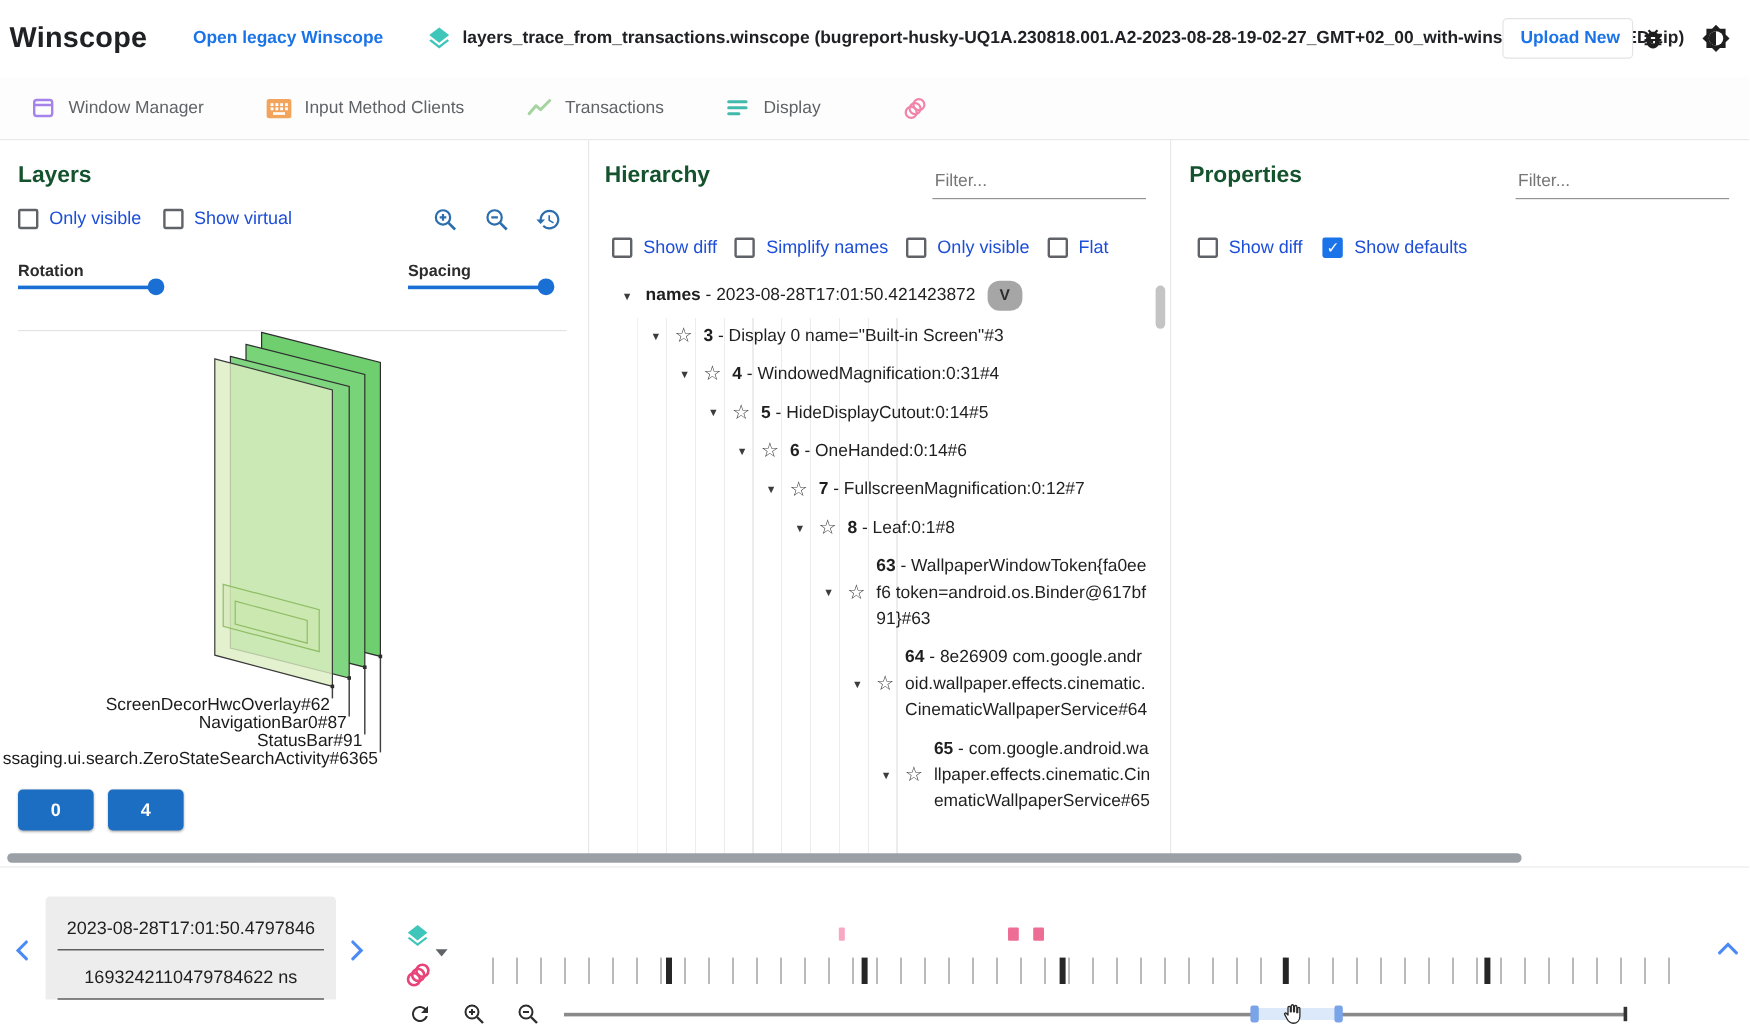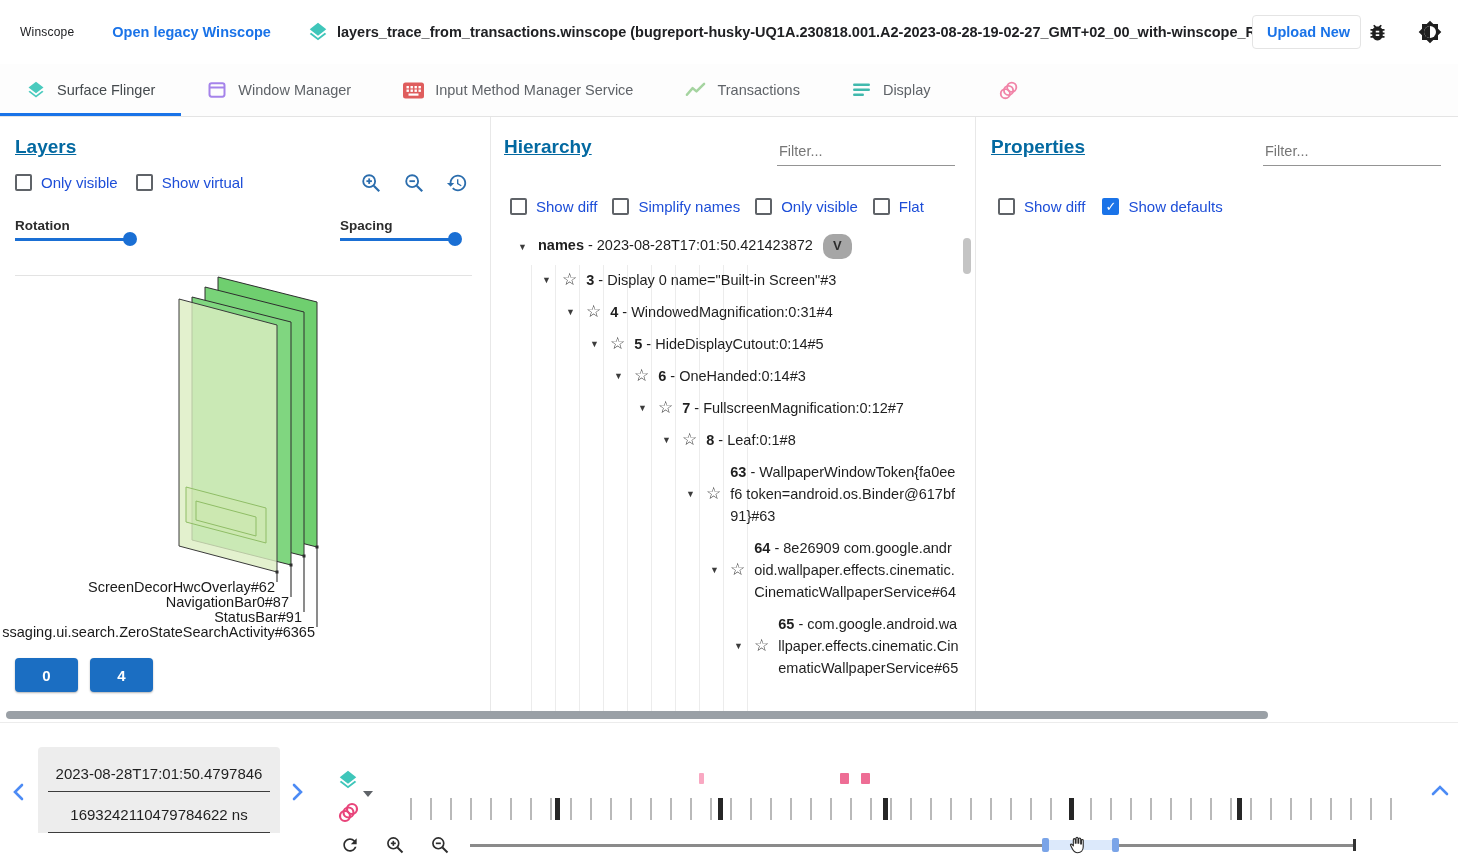--- a/index.html
+++ b/index.html
@@ -2,39 +2,39 @@
 <html><head>
 <meta charset="utf-8">
 <style>
   * { box-sizing: border-box; margin: 0; padding: 0; }
   html,body { background:#fff; }
   body { font-family: "Liberation Sans", "DejaVu Sans", sans-serif; color:#202124; }
   .app { position:relative; width:1458px; height:860px; overflow:hidden; background:#fff; }
 
   
   .header { position:absolute; top:0; left:0; width:100%; height:64px; display:flex; align-items:center; background:#fff; }
-  .app-title { font-size:12px; font-weight:normal; margin-left:20px; letter-spacing:.2px; }
+  .app-title { font-size:24px; font-weight:bold; margin-left:8px; letter-spacing:.2px; }
   .legacy-link { margin-left:38px; font-size:14.5px; font-weight:bold; color:#1a73e8; text-decoration:none; cursor:pointer; white-space:nowrap; }
   .file-info { display:flex; align-items:center; margin-left:36px; gap:8px; min-width:0; }
   .file-name { font-size:14.5px; font-weight:600; color:#202124; white-space:nowrap; }
   .header-right { display:flex; align-items:center; margin-left:auto; margin-right:14px; gap:4px; }
   .upload-btn { border:1px solid #e4e4e4; background:#fff; color:#1a73e8; font-weight:bold; font-size:14.5px; padding:8px 10px 8px 14px; border-radius:4px; cursor:pointer; font-family:inherit; white-space:nowrap; }
   .icon-btn { background:none; border:none; cursor:pointer; padding:2px; display:flex; align-items:center; }
 
   
   .tabs { position:absolute; top:64px; left:0; width:100%; height:53px; display:flex; align-items:stretch; border-bottom:1px solid #e4e4e4; background:#fdfdfd; overflow:hidden; }
   .tab { position:relative; display:flex; align-items:center; gap:11px; padding:0 26px; cursor:pointer; white-space:nowrap; flex:none; }
   .tab-label { font-size:14.5px; color:#5f6368; font-weight:500; }
   .tab.active .tab-label { color:#454a4e; }
   .tab.active::after { content:""; position:absolute; left:0; right:0; bottom:0; height:3px; background:#1a73e8; }
 
   
   .main { position:absolute; top:117px; left:0; width:1458px; height:595px; }
   .panel { position:absolute; top:0; height:595px; background:#fff; }
-  .panel-title { font-size:19px; font-weight:bold; color:#0369a1;text-decoration:underline; }
+  .panel-title { font-size:19px; font-weight:bold; color:#14532d; }
   .panel-layers { left:0; width:490px; }
   .panel-hierarchy { left:490px; width:485px; border-left:1px solid #e8e8e8; }
   .panel-properties { left:975px; width:483px; border-left:1px solid #e8e8e8; }
 
   .checkbox { display:inline-flex; align-items:center; gap:9px; cursor:pointer; }
   .box { width:17px; height:17px; border:2px solid #5f6368; border-radius:2px; background:#fff; flex:none; }
   .box.checked { background:#1a73e8; border-color:#1a73e8; color:#fff; font-size:13px; line-height:14px; text-align:center; font-weight:bold; }
   .cb-label { font-size:15px; color:#1d4ed8; }
 
   .filter-input { border:none; border-bottom:1px solid #949494; background:transparent; font-size:14.5px; color:#202124; width:178px; padding:4px 2px 6px; outline:none; font-family:inherit; }
@@ -135,56 +135,47 @@
             <path fill="#1f1f1f" d="M20 8.69V4h-4.69L12 .69 8.69 4H4v4.69L.69 12 4 15.31V20h4.69L12 23.31 15.31 20H20v-4.69L23.31 12 20 8.69z"></path>
             <circle cx="12" cy="12" r="6" fill="#fff"></circle>
             <path fill="#1f1f1f" d="M12 6a6 6 0 0 0 0 12z"></path>
           </svg>
         </span>
       </button>
     </span>
   </div>
 
   <div class="tabs">
-    <div class="tab active">
-      <span style="display:flex">
-        <svg width="20" height="20" viewBox="0 0 24 24">
-            <path fill="#49cabe" d="M12 16l7.36-5.73L21 9l-9-7-9 7 1.63 1.27L12 16z"></path>
-            <path fill="#49cabe" d="M11.99 18.54l-7.37-5.73L3 14.07l9 7 9-7-1.63-1.27-7.38 5.74z"></path>
-          </svg>
-      </span>
-      <span class="tab-label">Surface Flinger</span>
-    </div>
     <div class="tab">
       <span style="display:flex">
         <svg width="20" height="20" viewBox="0 0 24 24">
             <rect x="3" y="4" width="18" height="16" rx="2.5" fill="none" stroke="#a583ea" stroke-width="2.4"></rect>
             <line x1="3" y1="9" x2="21" y2="9" stroke="#a583ea" stroke-width="2.4"></line>
           </svg>
       </span>
       <span class="tab-label">Window Manager</span>
     </div>
     <div class="tab">
       <span style="display:flex">
         <svg width="21" height="19" viewBox="0 0 21 18">
-            <rect x="0" y="1" width="21" height="16" rx="2.5" fill="#df5d5d"></rect>
+            <rect x="0" y="1" width="21" height="16" rx="2.5" fill="#f2a35c"></rect>
             <g fill="#fff">
               <rect x="3.5" y="4.5" width="2.4" height="2.4"></rect>
               <rect x="7.5" y="4.5" width="2.4" height="2.4"></rect>
               <rect x="11.5" y="4.5" width="2.4" height="2.4"></rect>
               <rect x="15.5" y="4.5" width="2.4" height="2.4"></rect>
               <rect x="3.5" y="8" width="2.4" height="2.4"></rect>
               <rect x="7.5" y="8" width="2.4" height="2.4"></rect>
               <rect x="11.5" y="8" width="2.4" height="2.4"></rect>
               <rect x="15.5" y="8" width="2.4" height="2.4"></rect>
               <rect x="5.5" y="12" width="10" height="2.2"></rect>
             </g>
           </svg>
       </span>
-      <span class="tab-label">Input Method Manager Service</span>
+      <span class="tab-label">Input Method Clients</span>
     </div>
     <div class="tab">
       <span style="display:flex">
         <svg width="21" height="20" viewBox="0 0 22 20">
             <polyline points="2,15 8,8 12,11.5 20,3.5" fill="none" stroke="#a5d4a0" stroke-width="2.6" stroke-linecap="round" stroke-linejoin="round"></polyline>
           </svg>
       </span>
       <span class="tab-label">Transactions</span>
     </div>
     <div class="tab">
@@ -343,21 +334,21 @@
           <span class="tree-text"><b>4</b><span>- WindowedMagnification:0:31#4</span></span>
         </div>
         <div class="tree-row lvl-3">
           <span class="tree-arrow">▼</span>
           <span class="tree-star">☆</span>
           <span class="tree-text"><b>5</b><span>- HideDisplayCutout:0:14#5</span></span>
         </div>
         <div class="tree-row lvl-4">
           <span class="tree-arrow">▼</span>
           <span class="tree-star">☆</span>
-          <span class="tree-text"><b>6</b><span>- OneHanded:0:14#3</span></span>
+          <span class="tree-text"><b>6</b><span>- OneHanded:0:14#6</span></span>
         </div>
         <div class="tree-row lvl-5">
           <span class="tree-arrow">▼</span>
           <span class="tree-star">☆</span>
           <span class="tree-text"><b>7</b><span>- FullscreenMagnification:0:12#7</span></span>
         </div>
         <div class="tree-row lvl-6">
           <span class="tree-arrow">▼</span>
           <span class="tree-star">☆</span>
           <span class="tree-text"><b>8</b><span>- Leaf:0:1#8</span></span>

